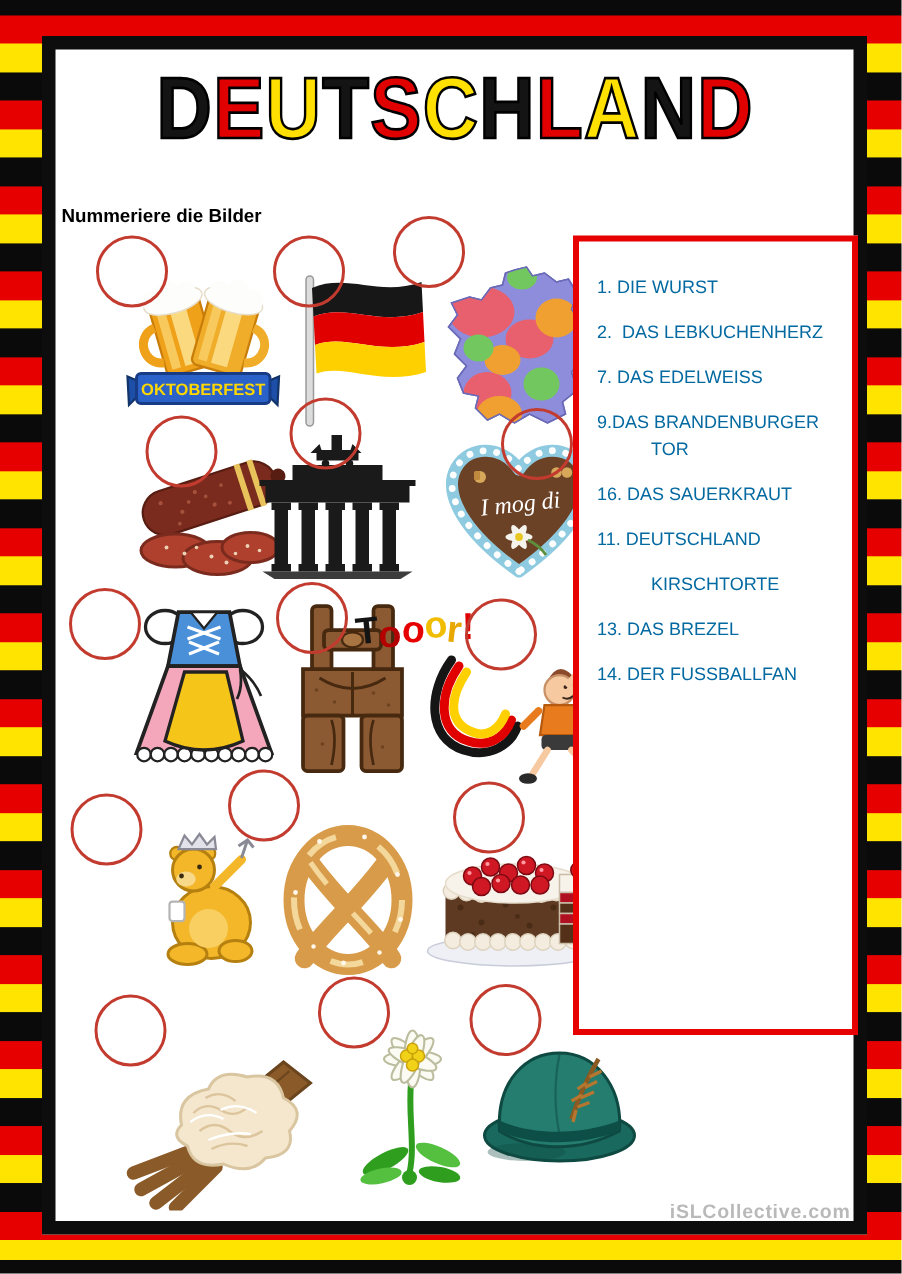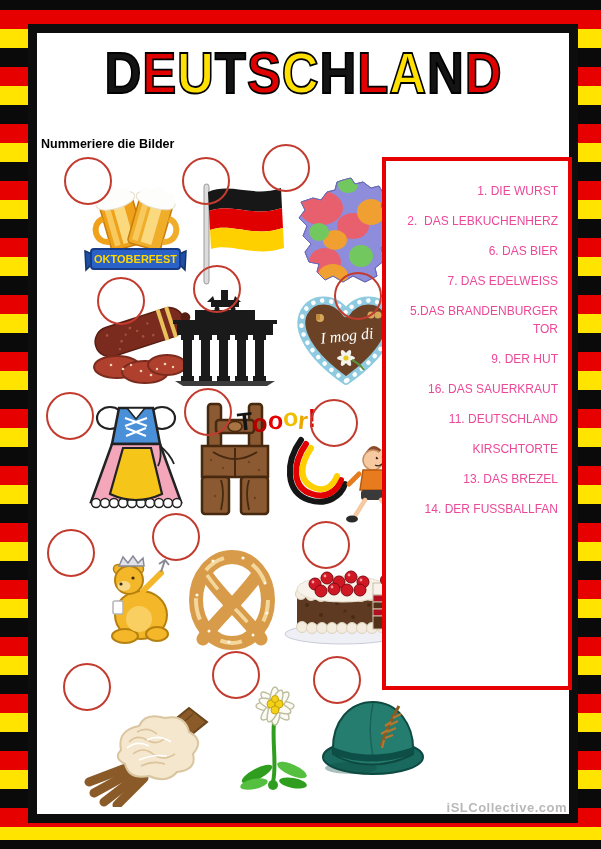--- a/index.html
+++ b/index.html
@@ -27,22 +27,22 @@
   .circle{
     position:absolute;width:44px;height:44px;border-radius:50%;
     border:2px solid #c23b2e;background:transparent;z-index:5;
   }
   .art{position:absolute;z-index:1;margin-left:45px;}
   .listbox{
     position:absolute;left:382px;top:157px;width:190px;height:533px;
     box-sizing:border-box;border:4px solid #e60000;background:#fff;
     padding:21px 10px 10px 12px;z-index:2;
   }
-  .li{font-size:12px;color:#ec4899;line-height:18px;margin-bottom:12px;white-space:pre-wrap;text-align:right;}
-  .l2{display:block;margin-left:56px;}
+  .li{font-size:12px;color:#0369a1;line-height:18px;margin-bottom:12px;white-space:pre-wrap;}
+  .l2{display:block;margin-left:36px;}
   .watermark{
     position:absolute;right:34px;top:800px;font-size:13px;font-weight:bold;
     color:#b9b9b9;letter-spacing:.5px;z-index:3;
   }
   .tooor{
     position:absolute;left:237px;top:405px;font-size:25px;font-weight:bold;z-index:2;
     letter-spacing:0;white-space:nowrap;
   }
   .tooor span{display:inline-block;}
   .tooor span:nth-child(1){transform:rotate(-6deg) translateY(2px);}
@@ -479,24 +479,22 @@
 <div class="circle" style="left:47px;top:529px"></div>
 <div class="circle" style="left:152px;top:513px"></div>
 <div class="circle" style="left:302px;top:521px"></div>
 <div class="circle" style="left:63px;top:663px"></div>
 <div class="circle" style="left:212px;top:651px"></div>
 <div class="circle" style="left:313px;top:656px"></div>
 
 <div class="listbox">
   <div class="li"><span>1. DIE WURST</span><span class="l2"></span></div>
   <div class="li"><span>2.  DAS LEBKUCHENHERZ</span><span class="l2"></span></div>
-  <div class="li"><span>6. DAS BIER</span><span class="l2"></span></div>
   <div class="li"><span>7. DAS EDELWEISS</span><span class="l2"></span></div>
-  <div class="li"><span>5.DAS BRANDENBURGER</span><span class="l2">TOR</span></div>
-  <div class="li"><span>9. DER HUT</span><span class="l2"></span></div>
+  <div class="li"><span>9.DAS BRANDENBURGER</span><span class="l2">TOR</span></div>
   <div class="li"><span>16. DAS SAUERKRAUT</span><span class="l2"></span></div>
   <div class="li"><span>11. DEUTSCHLAND</span><span class="l2"></span></div>
   <div class="li"><span class="l2">KIRSCHTORTE</span></div>
   <div class="li"><span>13. DAS BREZEL</span><span class="l2"></span></div>
   <div class="li"><span>14. DER FUSSBALLFAN</span><span class="l2"></span></div>
 </div>
 
 <div class="watermark">iSLCollective.com</div>
 
 </body></html>

